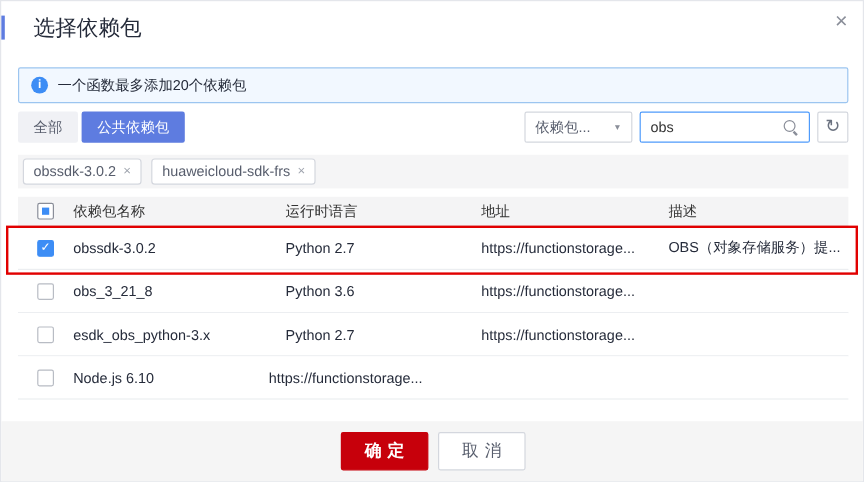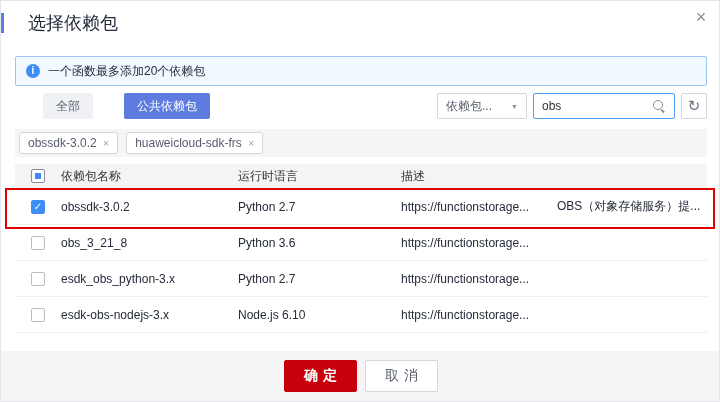--- a/index.html
+++ b/index.html
@@ -23,21 +23,21 @@
     display:flex; align-items:center; padding:0 10px;
   }
   .info-icon {
     width:14px; height:14px; border-radius:50%; background:#3d8df5; color:#fff;
     font-size:10px; line-height:14px; text-align:center; font-weight:bold;
     font-style:normal; margin-right:8px; flex:0 0 14px;
   }
   .controls-row { position:absolute; left:14px; top:92px; width:692px; height:26px; display:flex; align-items:center; }
   .tab {
     height:26px; line-height:26px; padding:0 13px; background:#f0f1f5; color:#575d6c;
-    margin-right:3px; border-radius:2px; cursor:pointer; white-space:nowrap;margin-left:28px;
+    margin-right:3px; border-radius:2px; cursor:pointer; white-space:nowrap;
   }
   .tab.active { background:#5e7ce0; color:#fff; }
   .spacer { flex:1; }
   .dropdown {
     width:90px; height:26px; border:1px solid #d4d7de; border-radius:2px; background:#fff;
     display:flex; align-items:center; padding:0 8px; color:#575d6c; cursor:pointer; margin-right:6px;gap:12px;
   }
   .dropdown .caret { margin-left:auto; font-size:7px; color:#8a8e99; }
   .search-box {
     width:142px; height:26px; border:1px solid #4f9bfb; border-radius:2px; background:#fff;
@@ -136,20 +136,21 @@
   </div>
 </div>
 
 <div class="table">
   <div class="tr thead">
     <div class="col-check">
         <span class="cb indeterminate"></span>
       </div>
     <div class="col-name">依赖包名称</div>
     <div class="col-runtime">运行时语言</div>
+    <div class="col-addr">地址</div>
     <div class="col-desc">描述</div>
   </div>
 
   <div class="tr row">
     <div class="col-check">
         <span class="cb checked">✓</span>
       </div>
     <div class="col-name">obssdk-3.0.2</div>
     <div class="col-runtime">Python 2.7</div>
     <div class="col-addr">https://functionstorage...</div>
@@ -173,21 +174,20 @@
     <div class="col-name">esdk_obs_python-3.x</div>
     <div class="col-runtime">Python 2.7</div>
     <div class="col-addr">https://functionstorage...</div>
     <div class="col-desc"></div>
   </div>
 
   <div class="tr row">
     <div class="col-check">
         <span class="cb"></span>
       </div>
-    <div class="col-name">esdk-obs-nodejs-3.x</div>
     <div class="col-runtime">Node.js 6.10</div>
     <div class="col-addr">https://functionstorage...</div>
     <div class="col-desc"></div>
   </div>
 </div>
 
 <div class="annotation-box"></div>
 
 <div class="footer">
   <div class="btn btn-confirm">确定</div>

